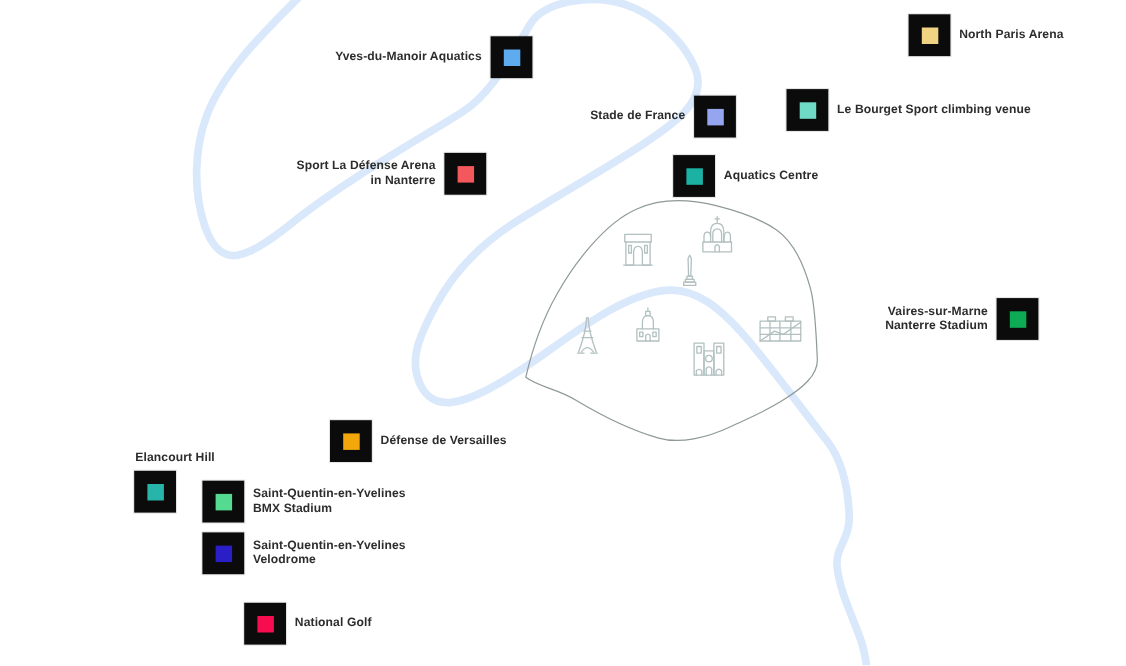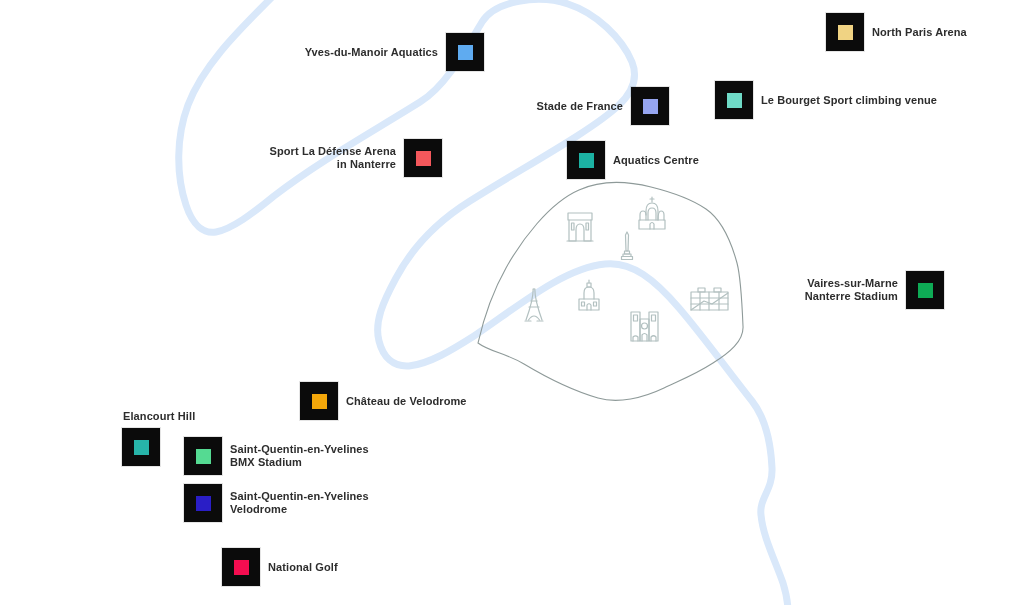--- a/index.html
+++ b/index.html
@@ -168,21 +168,21 @@
     </div>
   </div>
 
   <div class="venue" style="left:631px;top:87px;">
     <div class="vlabel label-left">Stade de France</div>
     <div class="marker">
       <div class="chip" style="background-color: rgb(150, 165, 240);"></div>
     </div>
   </div>
 
-  <div class="venue" style="left:567px;top:141px;">
+  <div class="venue" style="left:612px;top:141px;">
     <div class="vlabel label-right">Aquatics Centre</div>
     <div class="marker">
       <div class="chip" style="background-color: rgb(28, 178, 163);"></div>
     </div>
   </div>
 
   <div class="venue" style="left:404px;top:139px;">
     <div class="vlabel label-left">Sport La Défense Arena
 in Nanterre</div>
     <div class="marker">
@@ -192,21 +192,21 @@
 
   <div class="venue" style="left:906px;top:271px;">
     <div class="vlabel label-left">Vaires-sur-Marne
 Nanterre Stadium</div>
     <div class="marker">
       <div class="chip" style="background-color: rgb(14, 171, 85);"></div>
     </div>
   </div>
 
   <div class="venue" style="left:300px;top:382px;">
-    <div class="vlabel label-right">Château de Velodrome</div>
+    <div class="vlabel label-right">Défense de Versailles</div>
     <div class="marker">
       <div class="chip" style="background-color: rgb(244, 167, 10);"></div>
     </div>
   </div>
 
   <div class="venue" style="left:122px;top:428px;">
     <div class="vlabel label-above">Elancourt Hill</div>
     <div class="marker">
       <div class="chip" style="background-color: rgb(39, 180, 169);"></div>
     </div>

